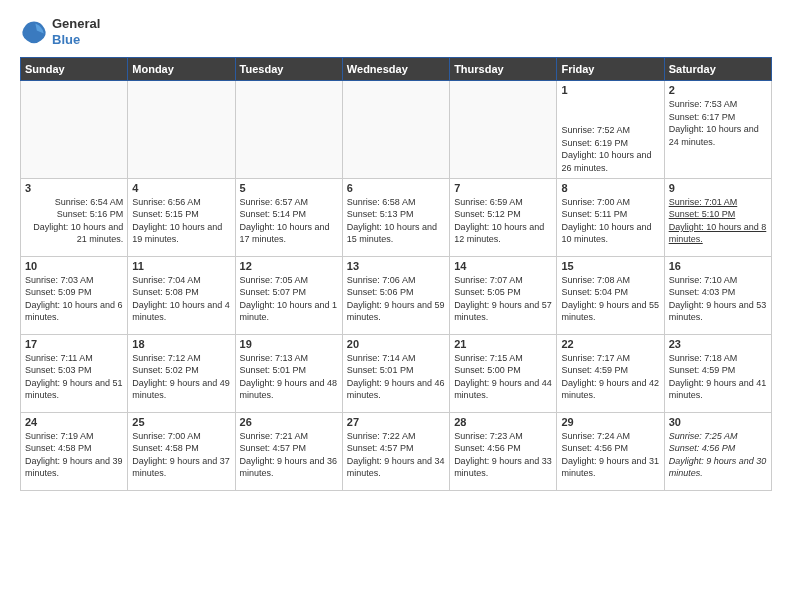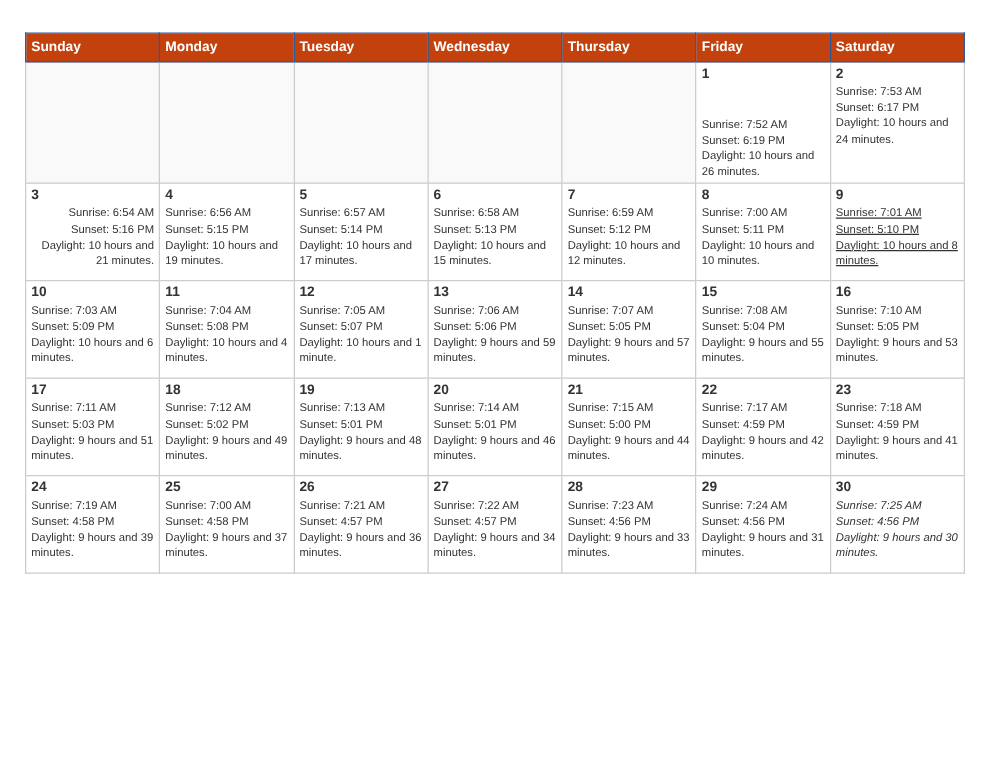--- a/index.html
+++ b/index.html
@@ -49,21 +49,21 @@
     .location {
       font-size: 14px;
       color: #555;
     }
     table {
       width: 100%;
       border-collapse: collapse;
       table-layout: fixed;
     }
     th {
-      background-color: #c2410c;
+      background-color: #404040;
       color: #fff;
       font-size: 11px;
       font-weight: bold;
       padding: 5px 4px;
       text-align: left;
       border: 1px solid #2a5a9f;
     }
     td {
       border: 1px solid #ccc;
       vertical-align: top;
@@ -84,20 +84,30 @@
     .day-info {
       line-height: 1.4;
       font-size: 9px;
     }
   </style>
 </head>
 <body>
 
 <div class="page">
   <div class="header">
+    <div class="logo">
+      <svg class="logo-icon" viewBox="0 0 40 40">
+        <path d="M20 5 Q30 5 35 15 Q40 25 30 32 Q20 40 10 32 Q0 25 5 15 Q10 5 20 5Z" fill="#3a7abf"></path>
+        <path d="M22 8 Q32 12 34 22 L24 18Z" fill="#5aa0df"></path>
+      </svg>
+      <div class="logo-text">
+        <span class="logo-general">General</span>
+        <span class="logo-blue">Blue</span>
+      </div>
+    </div>
     <div class="title-block">
     </div>
   </div>
 
   <table>
     <thead>
       <tr>
       <th>Sunday</th>
           <th>Monday</th>
           <th>Tuesday</th>
@@ -204,21 +214,21 @@
           </td>
           <td>
             <div class="day-num">15</div>
             <div class="day-info" style="white-space: pre-line;">Sunrise: 7:08 AM
 Sunset: 5:04 PM
 Daylight: 9 hours and 55 minutes.</div>
           </td>
           <td>
             <div class="day-num">16</div>
             <div class="day-info" style="white-space: pre-line;">Sunrise: 7:10 AM
-Sunset: 5:05 PM
+Sunset: 4:03 PM
 Daylight: 9 hours and 53 minutes.</div>
           </td>
         </tr>
         <tr>
           <td>
             <div class="day-num">17</div>
             <div class="day-info" style="white-space: pre-line;">Sunrise: 7:11 AM
 Sunset: 5:03 PM
 Daylight: 9 hours and 51 minutes.</div>
           </td>

